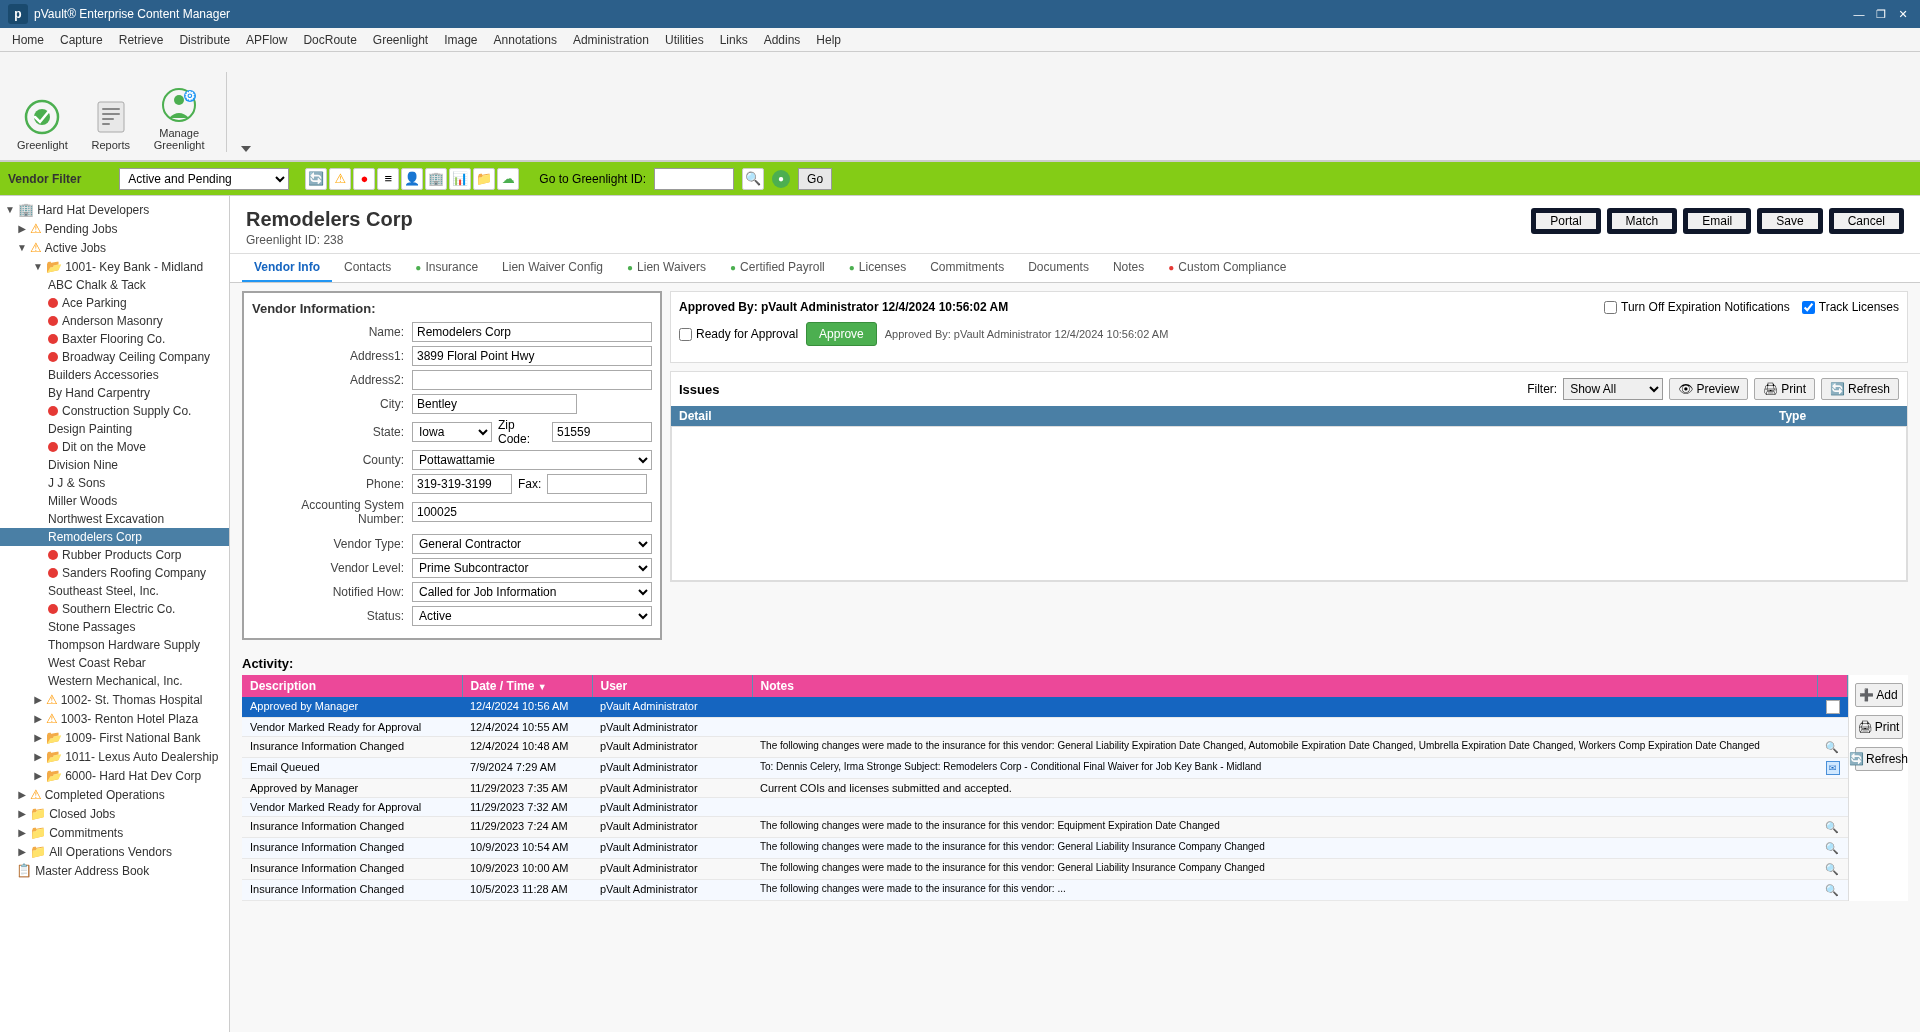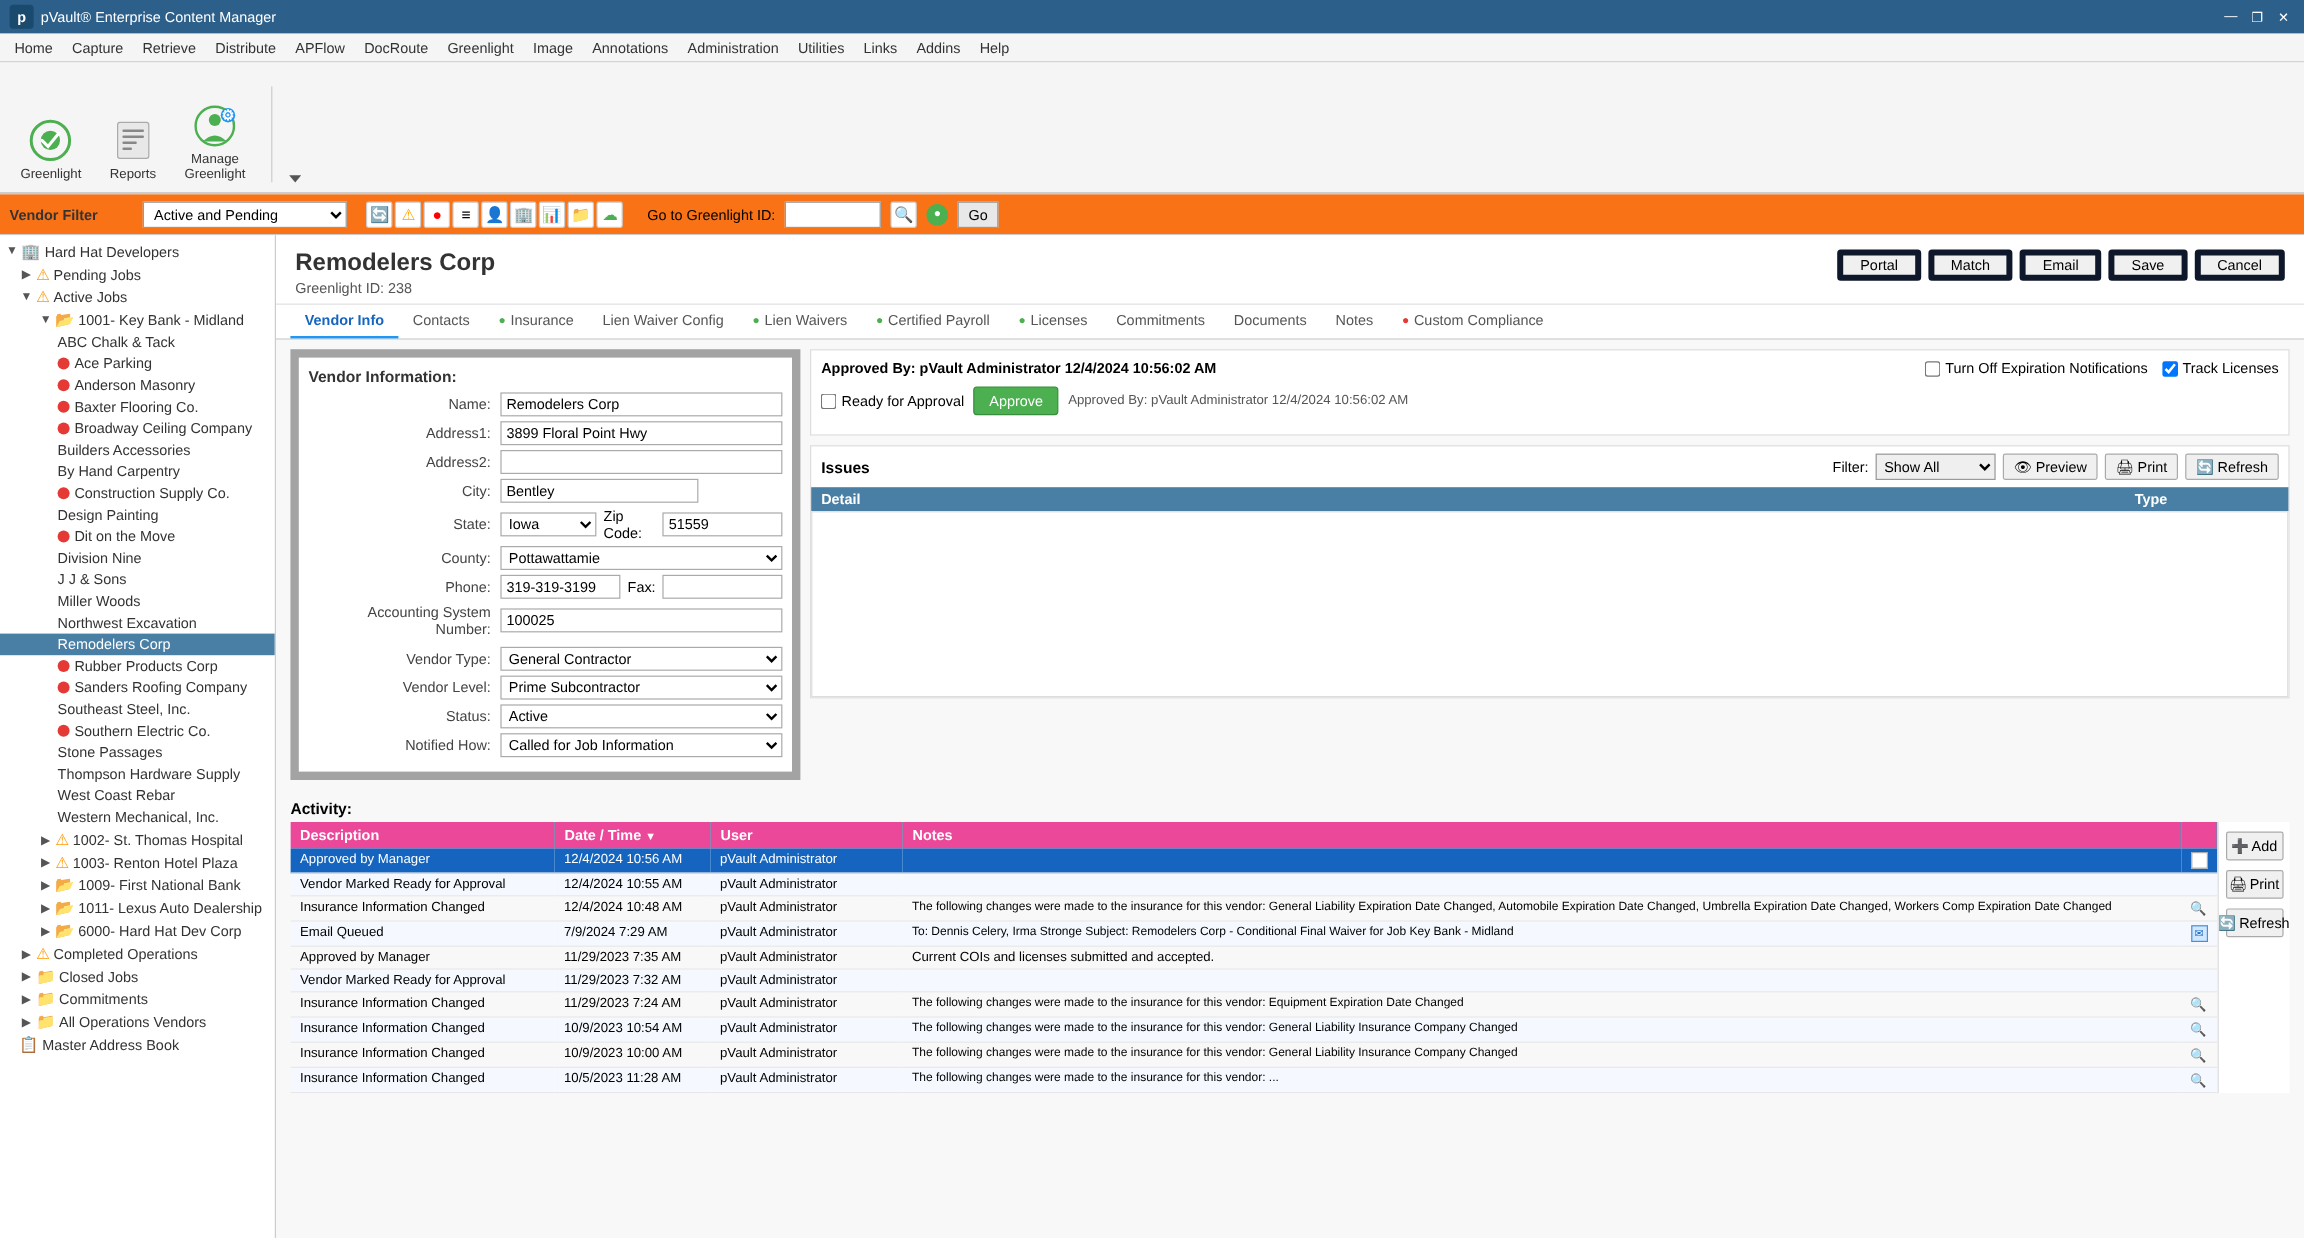--- a/index.html
+++ b/index.html
@@ -16,21 +16,21 @@
     .menu-bar { background: #f5f5f5; border-bottom: 1px solid #ccc; height: 24px; display: flex; align-items: center; padding: 0 4px; }
     .menu-item { padding: 2px 8px; cursor: pointer; color: #333; font-size: 12px; }
 
     
     .ribbon { background: #f5f5f5; border-bottom: 2px solid #ccc; padding: 4px 8px; display: flex; align-items: flex-end; gap: 4px; height: 110px; }
     .ribbon-btn { display: flex; flex-direction: column; align-items: center; justify-content: flex-end; cursor: pointer; padding: 4px 8px; border: 1px solid transparent; border-radius: 3px; gap: 2px; min-width: 60px; height: 90px; }
     .ribbon-icon { width: 40px; height: 40px; display: flex; align-items: center; justify-content: center; }
     .ribbon-label { font-size: 11px; text-align: center; color: #333; }
 
     
-    .toolbar { background: #f97316; border-bottom: 1px solid #ccc; height: 34px; display: flex; align-items: center; padding: 0 8px; gap: 8px; }
+    .toolbar { background: #84cc16; border-bottom: 1px solid #ccc; height: 34px; display: flex; align-items: center; padding: 0 8px; gap: 8px; }
     .vendor-filter-label { font-size: 12px; color: #333; font-weight: bold; margin-right: 4px; }
     .vendor-filter-select { height: 22px; width: 170px; border: 1px solid #999; background: white; padding: 0 4px; font-size: 12px; margin-left: 32px; }
     .toolbar-icons { display: flex; gap: 2px; margin-left: 8px; }
     .toolbar-icon { width: 22px; height: 22px; border: 1px solid #ccc; background: white; cursor: pointer; display: flex; align-items: center; justify-content: center; font-size: 13px; border-radius: 2px; }
     .goto-label { font-size: 12px; margin-left: 12px; }
     .goto-input { height: 22px; width: 80px; border: 1px solid #999; background: white; padding: 0 4px; font-size: 12px; }
     .goto-btn { height: 22px; padding: 0 8px; font-size: 12px; background: #e8e8e8; border: 1px solid #999; cursor: pointer; }
     .go-circle { width: 18px; height: 18px; border-radius: 50%; background: #4caf50; display: inline-flex; align-items: center; justify-content: center; color: white; font-size: 10px; }
 
     
@@ -417,21 +417,21 @@
       <div class="tab">Commitments</div>
       <div class="tab">Documents</div>
       <div class="tab">Notes</div>
       <div class="tab">
         <span style="color:#e53935;font-size:10px;">●</span>Custom Compliance
       </div>
     </div>
 
     <div class="two-col">
 
-      <div class="left-col" style="border:7px solid #a3a3a3; background:white; padding:8px;">
+      <div class="left-col" style="border:2px solid #a3a3a3; background:white; padding:8px;">
         <div class="section-title">Vendor Information:</div>
         <div class="form-row">
           <span class="form-label">Name:</span>
           <input type="text" class="form-input" value="Remodelers Corp" style="">
         </div>
         <div class="form-row">
           <span class="form-label">Address1:</span>
           <input type="text" class="form-input" value="3899 Floral Point Hwy" style="">
         </div>
         <div class="form-row">
@@ -473,29 +473,29 @@
               <option>General Contractor</option>
             </select>
           </div>
           <div class="form-row">
             <span class="form-label">Vendor Level:</span>
             <select class="form-select">
               <option>Prime Subcontractor</option>
             </select>
           </div>
           <div class="form-row">
+            <span class="form-label">Notified How:</span>
+            <select class="form-select">
+              <option>Called for Job Information</option>
+            </select>
+          </div>
+          <div class="form-row">
             <span class="form-label">Status:</span>
             <select class="form-select">
               <option>Active</option>
-            </select>
-          </div>
-          <div class="form-row">
-            <span class="form-label">Notified How:</span>
-            <select class="form-select">
-              <option>Called for Job Information</option>
             </select>
           </div>
         </div>
       </div>
 
       <div class="right-col">
 
         <div class="mgmt-approval">
           <div class="mgmt-header">
             <span class="mgmt-title" style="font-size:12px;font-weight:bold;">Approved By: pVault Administrator 12/4/2024 10:56:02 AM</span>

